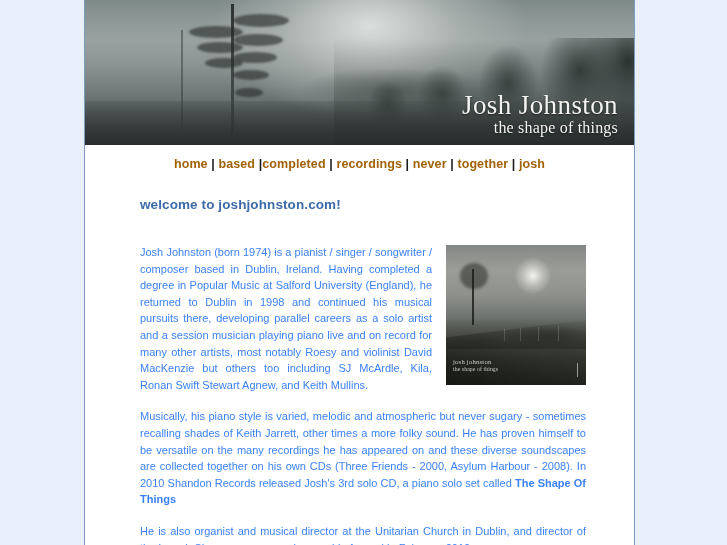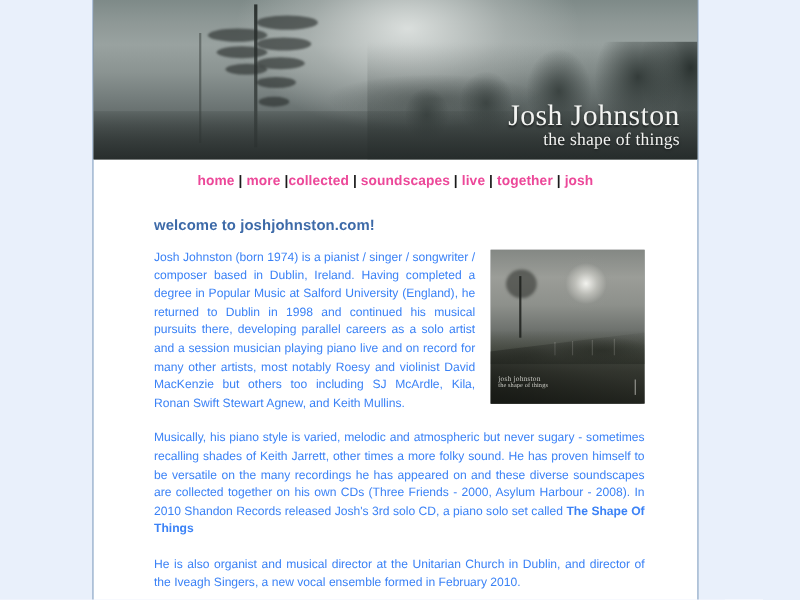--- a/index.html
+++ b/index.html
@@ -139,37 +139,37 @@
   #nav {
     text-align: center;
     padding-top: 12px;
     padding-bottom: 4px;
     font-size: 12.5px;
     font-weight: bold;
     color: #222222;
     letter-spacing: 0.1px;
   }
   #nav a {
-    color: #ec4899;
+    color: #a16207;
     text-decoration: none;
   }
   #nav .sep {
     color: #1a1a1a;
     font-weight: bold;
   }
 
   
   #main {
     padding: 14px 48px 0 55px;
   }
   #welcome-heading {
     color: #3d6aa8;
     font-size: 13.5px;
     font-weight: bold;
-    margin: 8px 0 14px 0;
+    margin: 8px 0 32px 0;
     letter-spacing: 0.1px;
   }
   #album-art {
     float: right;
     width: 140px;
     height: 140px;
     margin: 1px 0 8px 14px;
     position: relative;
     overflow: hidden;
     background: #6a6f6d;
@@ -286,21 +286,21 @@
 
       <div class="banner-ground"></div>
 
       <div id="banner-logo">
         <span class="logo-name">Josh Johnston</span>
         <span class="logo-tag">the shape of things</span>
       </div>
     </div>
 
     <div id="nav">
-      <a href="#">home</a><span class="sep"> | </span><a href="#">more</a><span class="sep"> |</span><a href="#">collected</a><span class="sep"> | </span><a href="#">soundscapes</a><span class="sep"> | </span><a href="#">live</a><span class="sep"> | </span><a href="#">together</a><span class="sep"> | </span><a href="#">josh</a>
+      <a href="#">home</a><span class="sep"> | </span><a href="#">based</a><span class="sep"> |</span><a href="#">completed</a><span class="sep"> | </span><a href="#">recordings</a><span class="sep"> | </span><a href="#">never</a><span class="sep"> | </span><a href="#">together</a><span class="sep"> | </span><a href="#">josh</a>
     </div>
 
     <div id="main">
 
       <div id="welcome-heading">welcome to joshjohnston.com!</div>
 
       <div id="album-art">
         <div class="art-sky"></div>
         <div class="art-hills"></div>
         <div class="art-canopy"></div>

